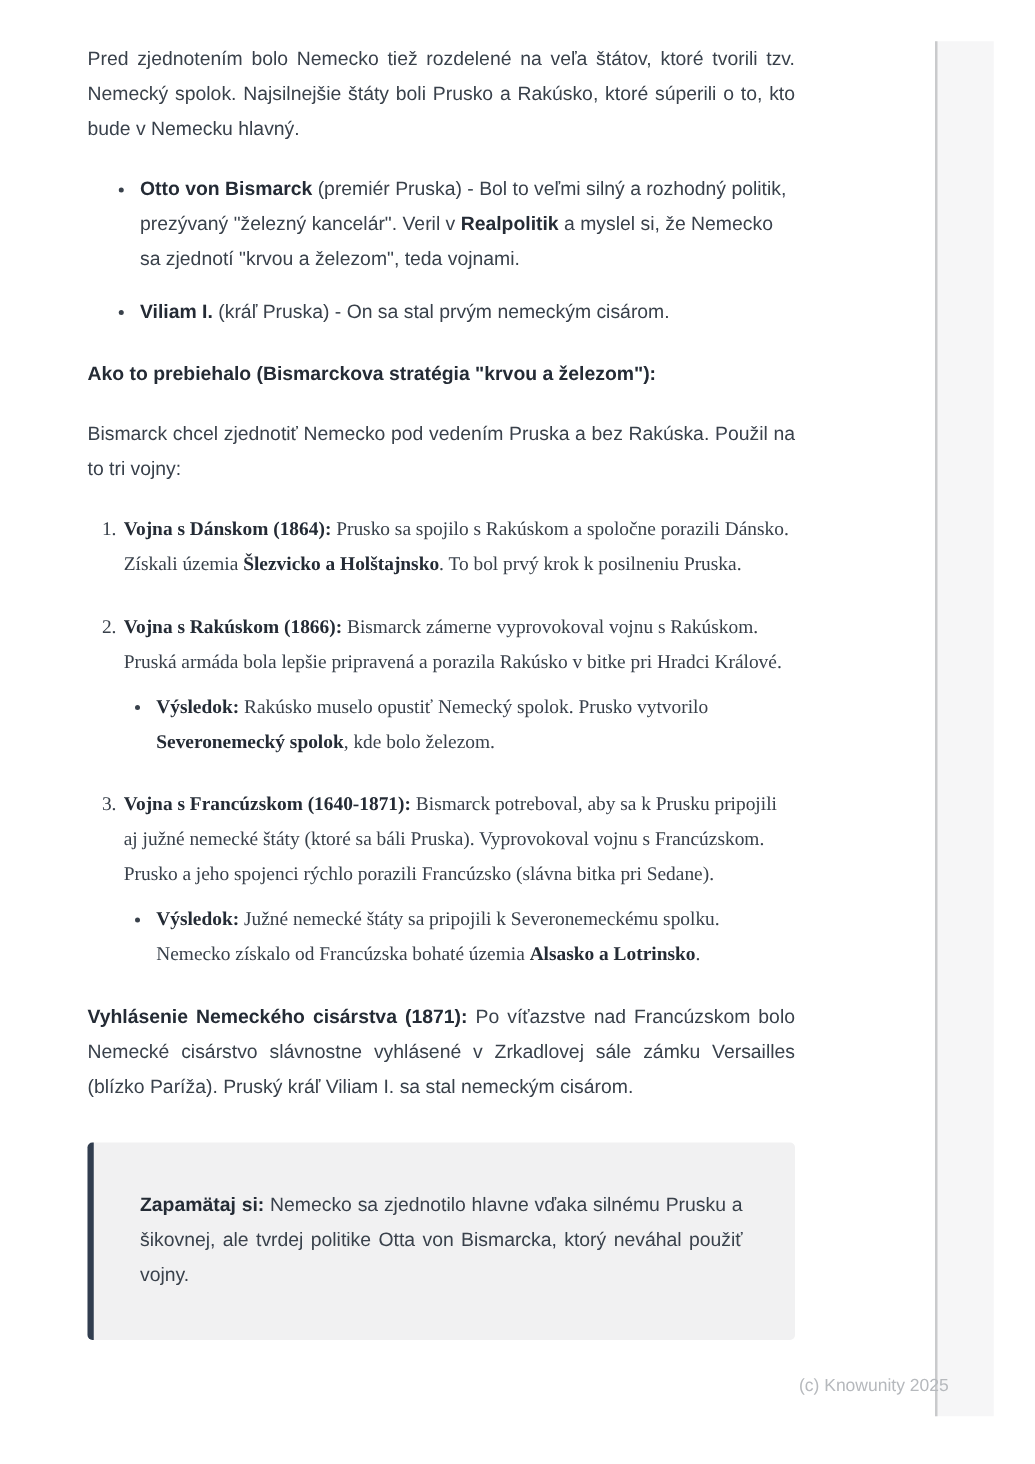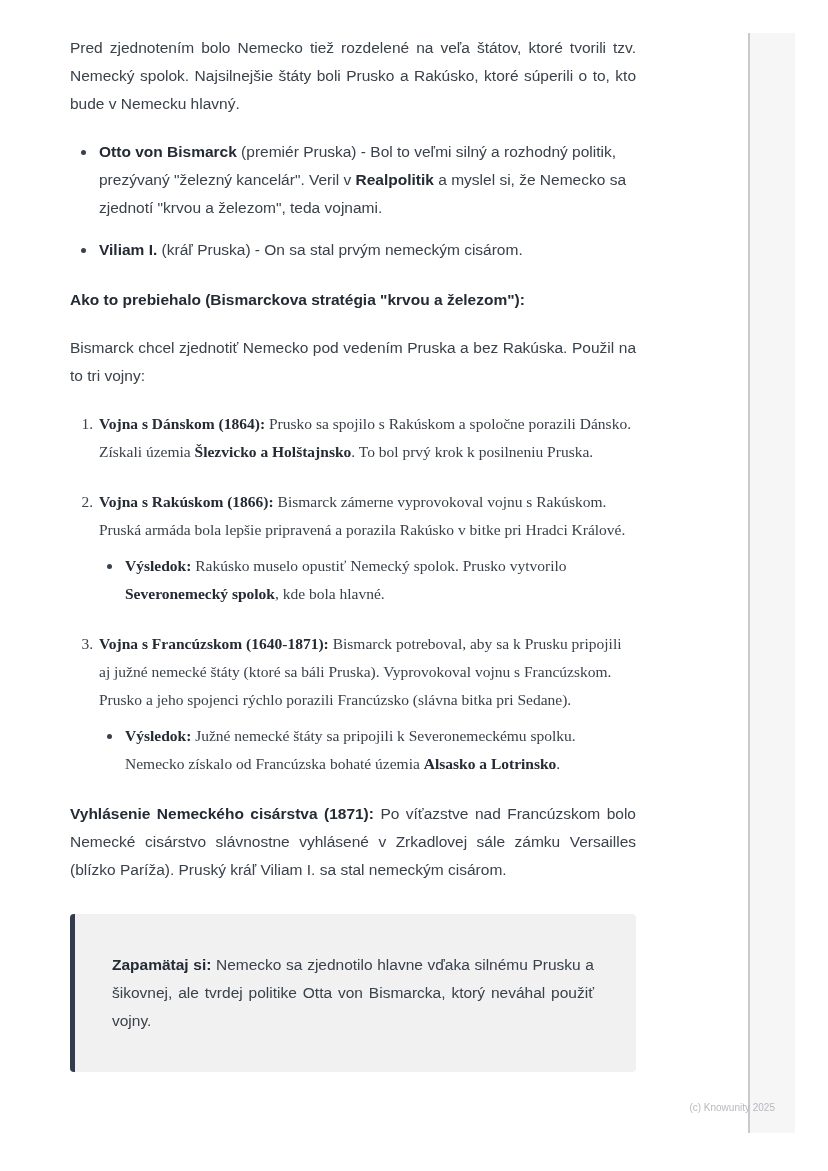--- a/index.html
+++ b/index.html
@@ -29,21 +29,21 @@
   .bold-head {
     font-weight: bold;
     color: #242b35;
     margin: 0 0 16px 0;
   }
   ul.top-list {
     list-style: disc;
     margin: 0 0 22px 0;
     padding-left: 27px;
   }
-  ul.top-list > li { margin-bottom: 14px; padding-left: 2px; }
+  ul.top-list > li { margin-bottom: 14px; padding-left: 2px; margin-left: 13px; }
   ol.wars-list {
     margin: 0 0 22px 0;
     padding-left: 27px;
     font-family: Liberation Serif, serif;
   }
   ol.wars-list > li { margin-bottom: 22px; padding-left: 2px; }
   ul.sub-list {
     list-style: disc;
     margin: 8px 0 0 0;
     padding-left: 24px;
@@ -72,22 +72,22 @@
     top: 33px;
     width: 45px;
     height: 1100px;
     background: #f6f6f7;
     border-left: 2px solid #c9cacc;
     z-index: 1;
   }
   .footer-note {
     position: absolute;
     top: 1100px;
-    right: 53px;
-    font-size: 10px;
+    right: 69px;
+    font-size: 14px;
     line-height: 16px;
     color: #b6b9bd;
     z-index: 2;
     text-align: center;
   }
 </style>
 </head>
 <body>
 
 <div class="doc">
@@ -109,21 +109,21 @@
   <p class="justify"><span>Bismarck chcel zjednotiť Nemecko pod vedením Pruska a bez Rakúska. Použil na to tri vojny:</span></p>
 
   <ol class="wars-list">
     <li>
       <span><strong>Vojna s Dánskom (1864):</strong><span> Prusko sa spojilo s Rakúskom a spoločne porazili Dánsko. Získali územia </span><strong>Šlezvicko a Holštajnsko</strong><span>. To bol prvý krok k posilneniu Pruska.</span></span>
     </li>
     <li>
       <span><strong>Vojna s Rakúskom (1866):</strong><span> Bismarck zámerne vyprovokoval vojnu s Rakúskom. Pruská armáda bola lepšie pripravená a porazila Rakúsko v bitke pri Hradci Králové.</span></span>
       <ul class="sub-list">
         <li>
-          <span><strong>Výsledok:</strong><span> Rakúsko muselo opustiť Nemecký spolok. Prusko vytvorilo </span><strong>Severonemecký spolok</strong><span>, kde bola hlavné.</span></span>
+          <span><strong>Výsledok:</strong><span> Rakúsko muselo opustiť Nemecký spolok. Prusko vytvorilo </span><strong>Severonemecký spolok</strong><span>, kde bolo železom.</span></span>
         </li>
       </ul>
     </li>
     <li>
       <span><strong>Vojna s Francúzskom (1640-1871):</strong><span> Bismarck potreboval, aby sa k Prusku pripojili aj južné nemecké štáty (ktoré sa báli Pruska). Vyprovokoval vojnu s Francúzskom. Prusko a jeho spojenci rýchlo porazili Francúzsko (slávna bitka pri Sedane).</span></span>
       <ul class="sub-list">
         <li>
           <span><strong>Výsledok:</strong><span> Južné nemecké štáty sa pripojili k Severonemeckému spolku. Nemecko získalo od Francúzska bohaté územia </span><strong>Alsasko a Lotrinsko</strong><span>.</span></span>
         </li>
       </ul>

